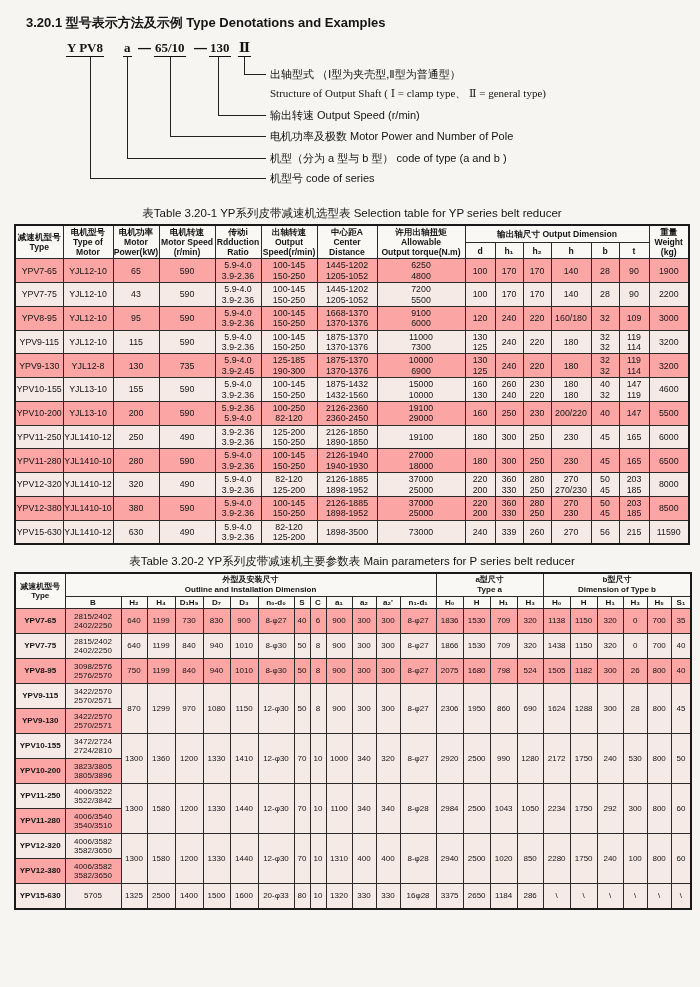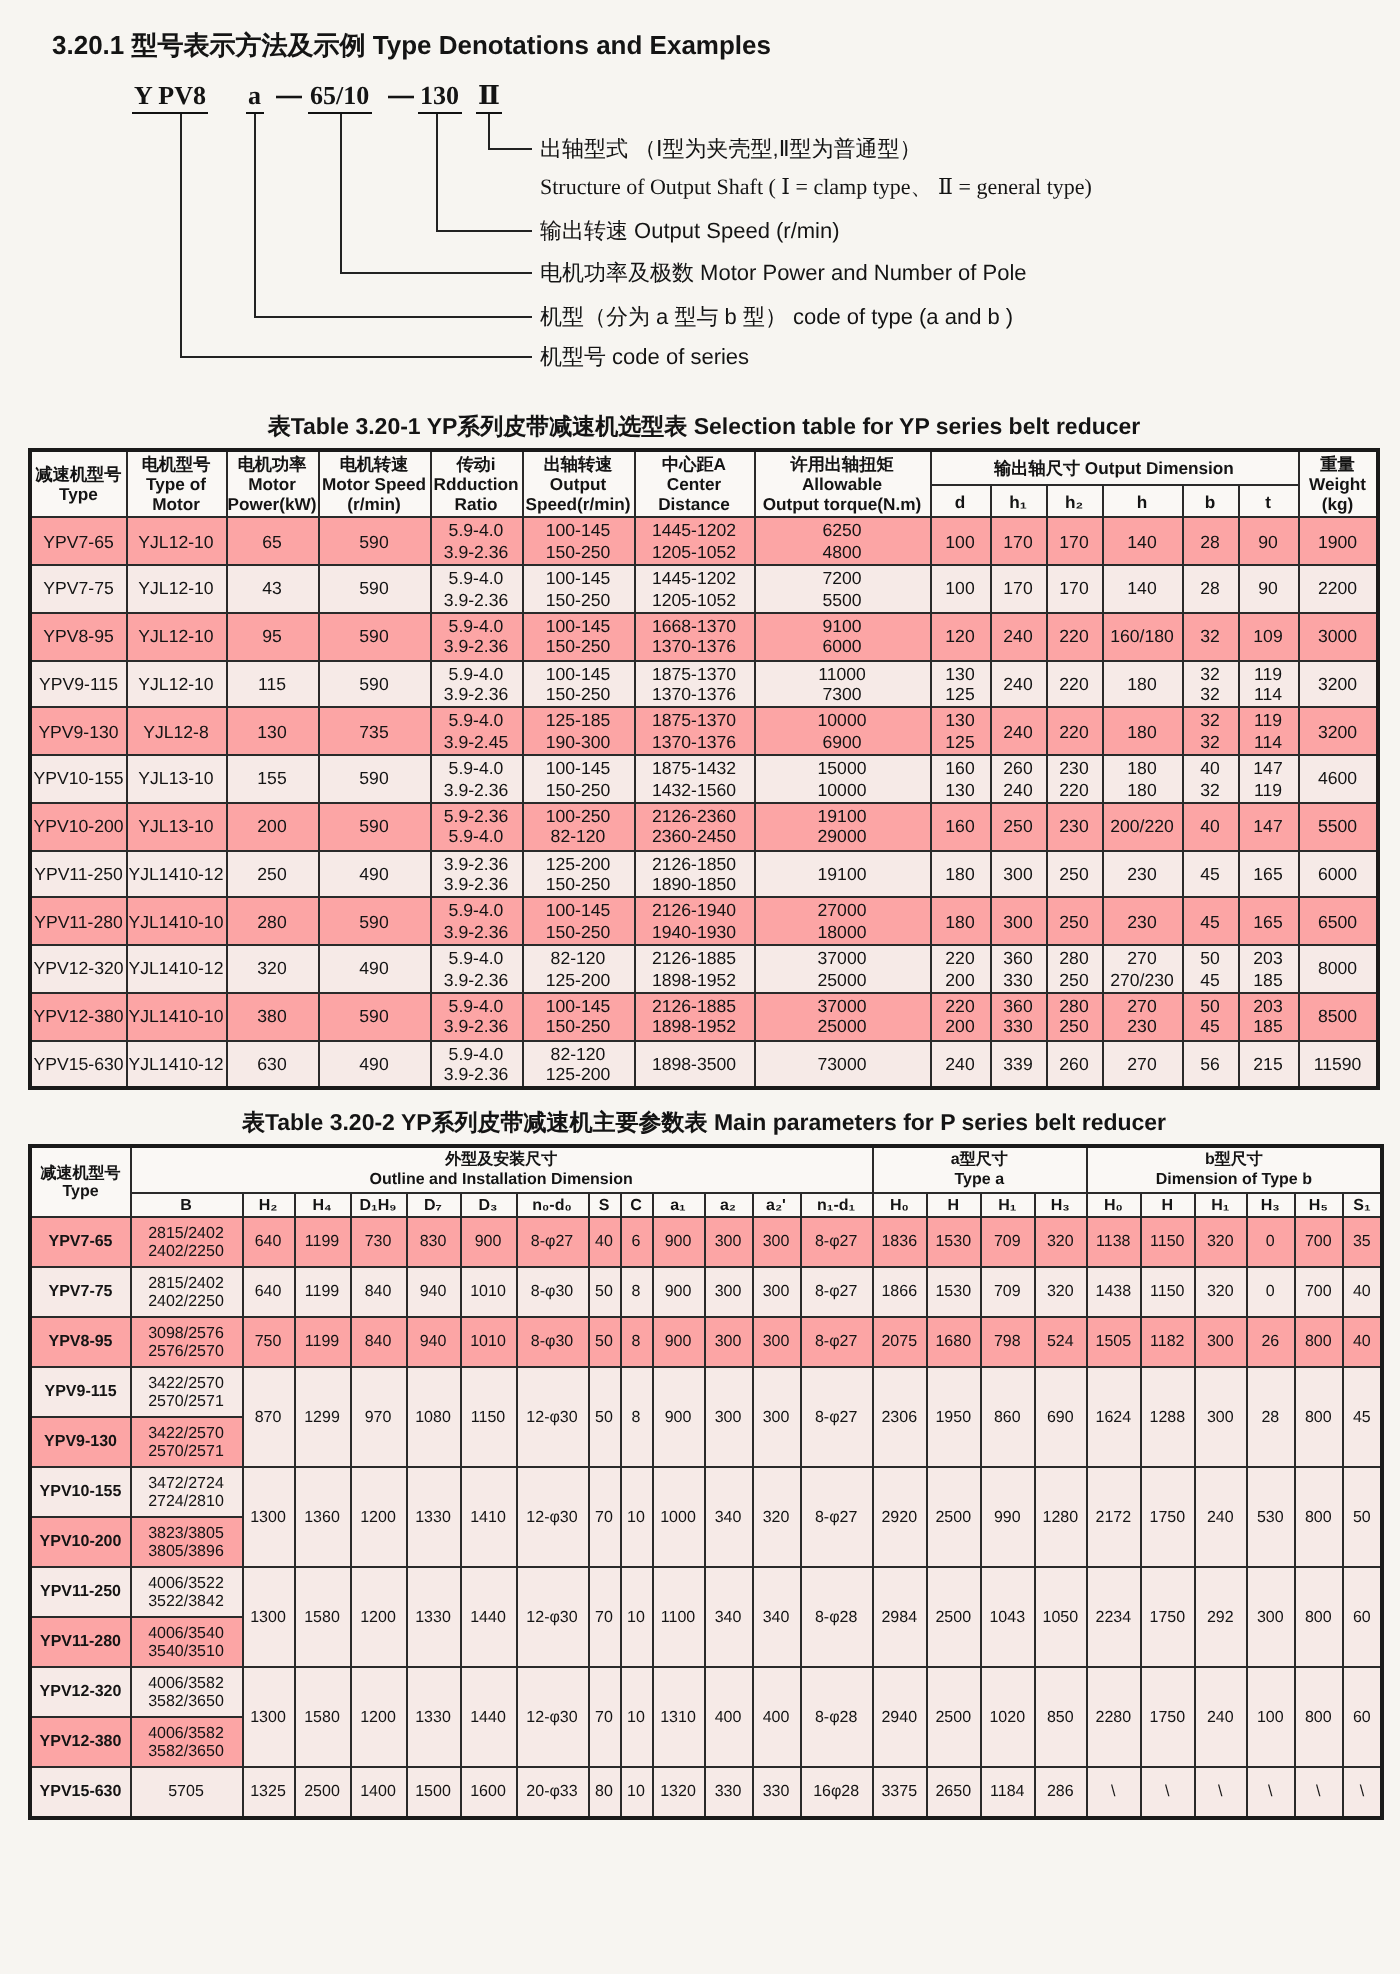--- a/index.html
+++ b/index.html
@@ -6,21 +6,21 @@
   body{
     width:700px;height:987px;overflow:hidden;
     background:#f7f5f1;color:#141414;
     font-family:"Liberation Sans","DejaVu Sans",sans-serif;
     position:relative;
   }
   .page{padding:12px 10px 0 14px;}
   .title{font-size:17px;font-weight:bold;margin:10px 0 2px 12px;letter-spacing:.3px;white-space:nowrap;}
   .sec-heading{font-size:13px;font-weight:bold;margin:2px 0 0 12px;white-space:nowrap;}
   .sec2-heading{font-size:14px;font-weight:bold;margin:10px 0 2px 12px;white-space:nowrap;}
-  .caption{font-size:11.5px;font-weight:bold;text-align:center;margin:4px 0 3px 0;white-space:nowrap;}
+  .caption{font-size:11.5px;font-weight:normal;text-align:center;margin:4px 0 3px 0;white-space:nowrap;}
 
   
   .diagram{position:relative;height:150px;margin:8px 0 16px 52px;font-size:12px;}
   .code-part{position:absolute;top:0;font-family:"Liberation Serif","DejaVu Serif",serif;
     font-weight:bold;font-size:13px;border-bottom:1.5px solid #111;padding:0 1px;white-space:nowrap;}
   .code-dash{position:absolute;top:0;font-weight:bold;font-size:13px;}
   .vline{position:absolute;width:0;border-left:1.2px solid #222;}
   .hline{position:absolute;height:0;border-top:1.2px solid #222;}
   .dlabel{position:absolute;left:204px;font-size:11px;white-space:nowrap;}
   .dlabel.en{font-family:"Liberation Serif","DejaVu Serif",serif;}

